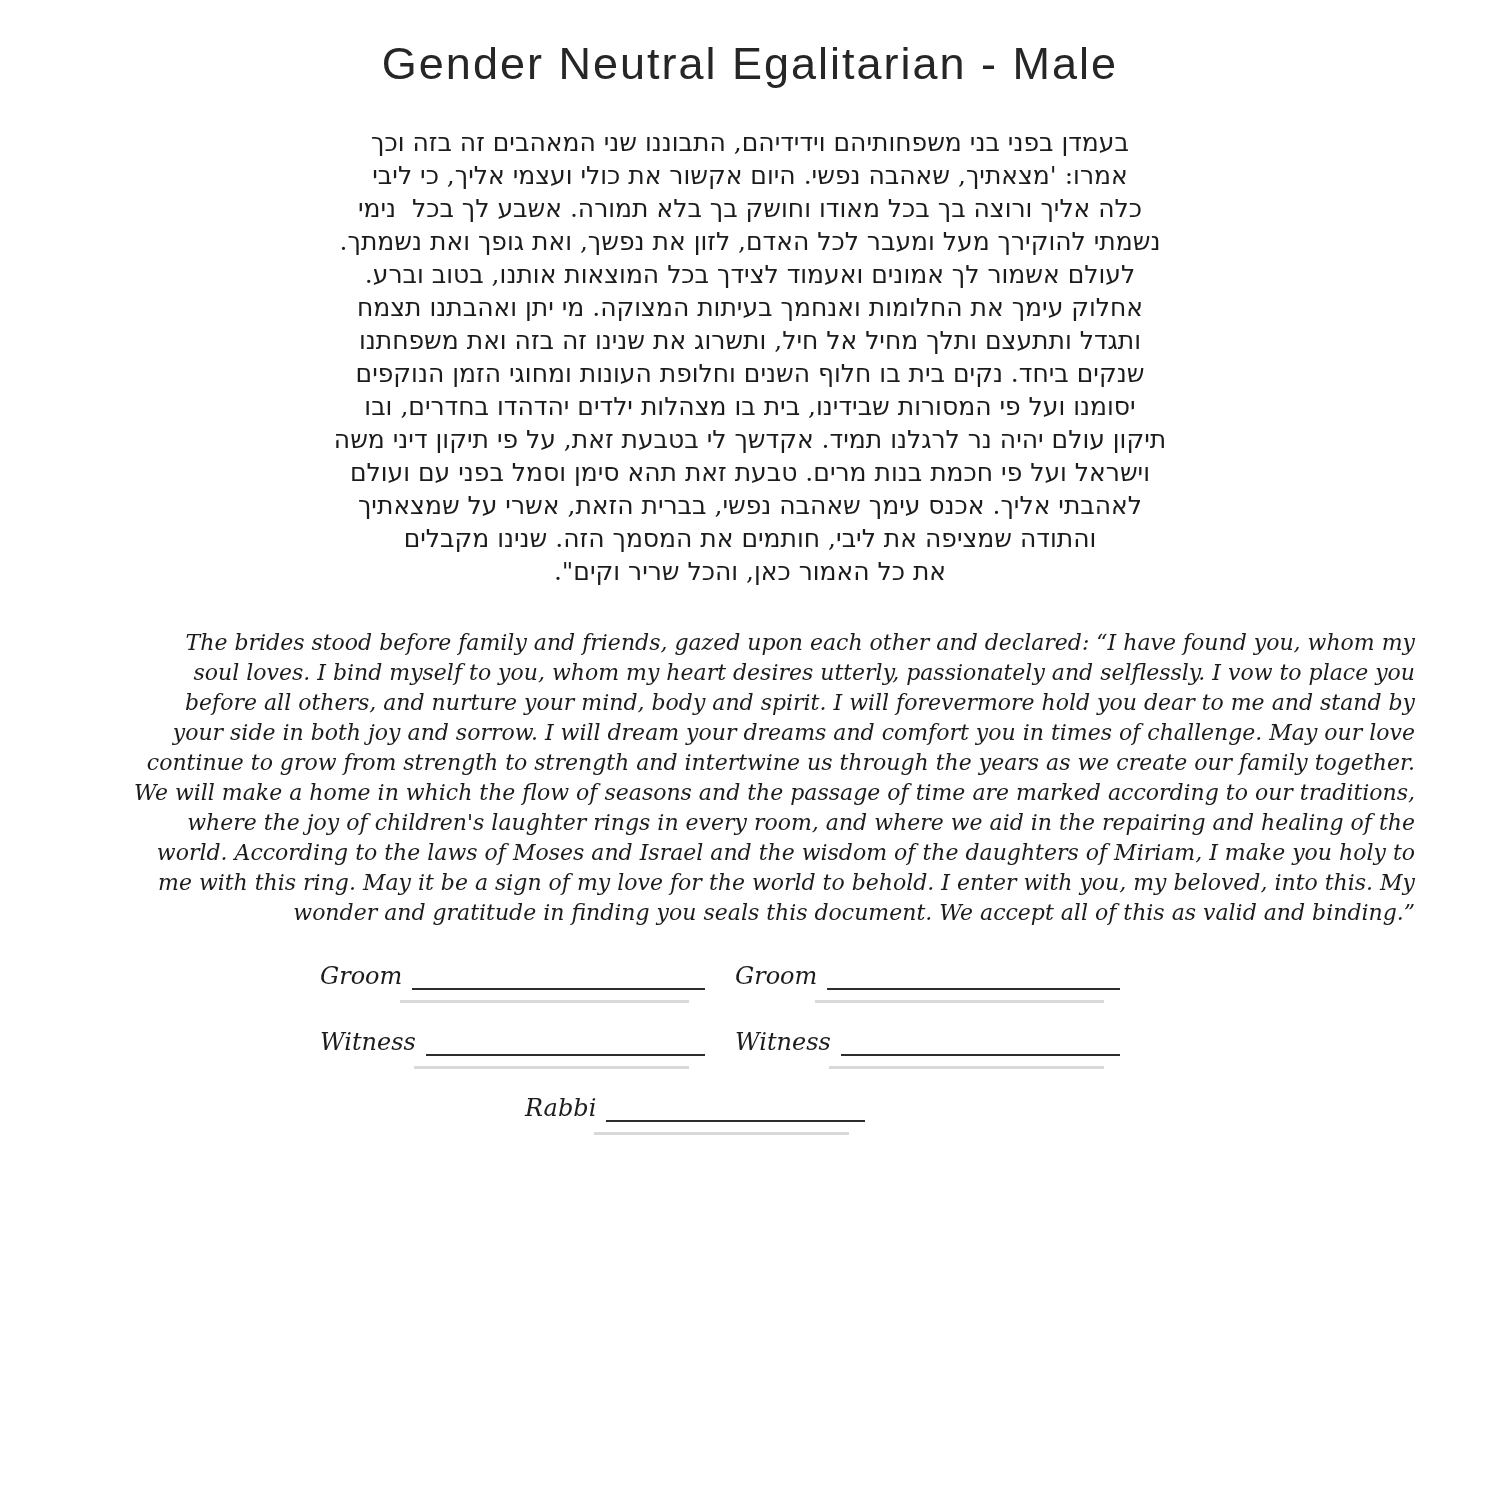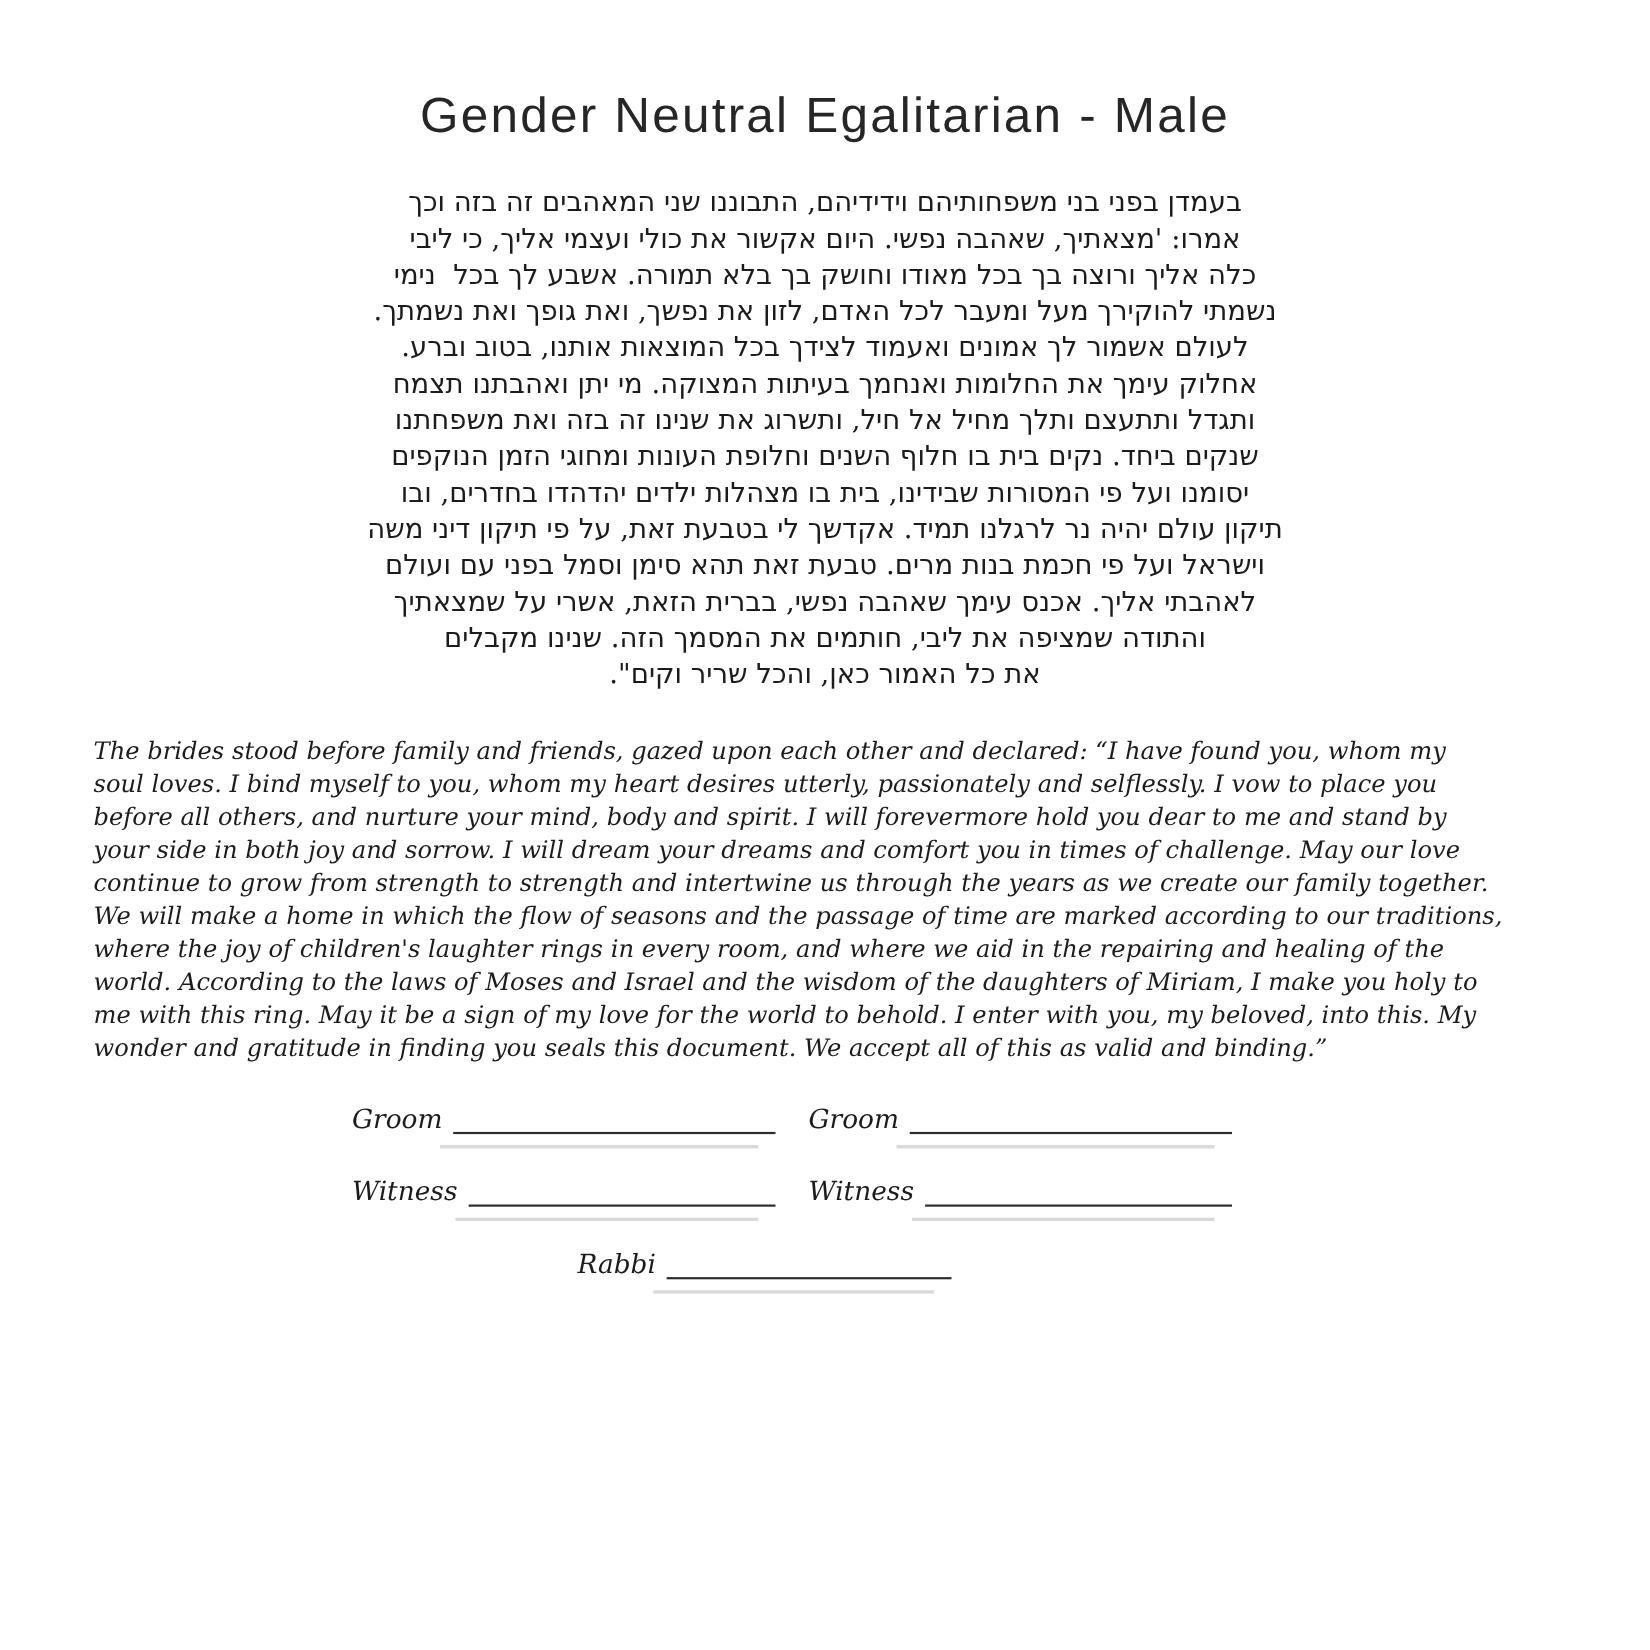--- a/index.html
+++ b/index.html
@@ -14,21 +14,21 @@
     color: #1f1f1f;
     font-family: "DejaVu Serif", "DejaVu Sans", serif;
   }
   .page {
     width: 1500px;
     height: 1500px;
     position: relative;
   }
   .title {
     margin: 0;
-    padding-top: 79px;
+    padding-top: 38px;
     text-align: center;
     font-family: "Liberation Sans", sans-serif;
     font-weight: 400;
     font-size: 45px;
     letter-spacing: 2px;
     color: #262626;
   }
   
   .heb {
     direction: rtl;
@@ -58,21 +58,21 @@
   .eng-date {
     margin-top: 46px;
     text-align: center;
     font-size: 22px;
     line-height: 31px;
     white-space: pre-wrap;
   }
   .eng-para {
     margin: 40px auto 4px auto;
     width: 1330px;
-    text-align: left;
+    text-align: right;
     font-size: 22px;
     line-height: 30px;
     white-space: pre-wrap;
   }
   
   .sig-block {
     width: 800px;
     margin: 34px 0 0 320px;
     font-size: 24px;
   }

